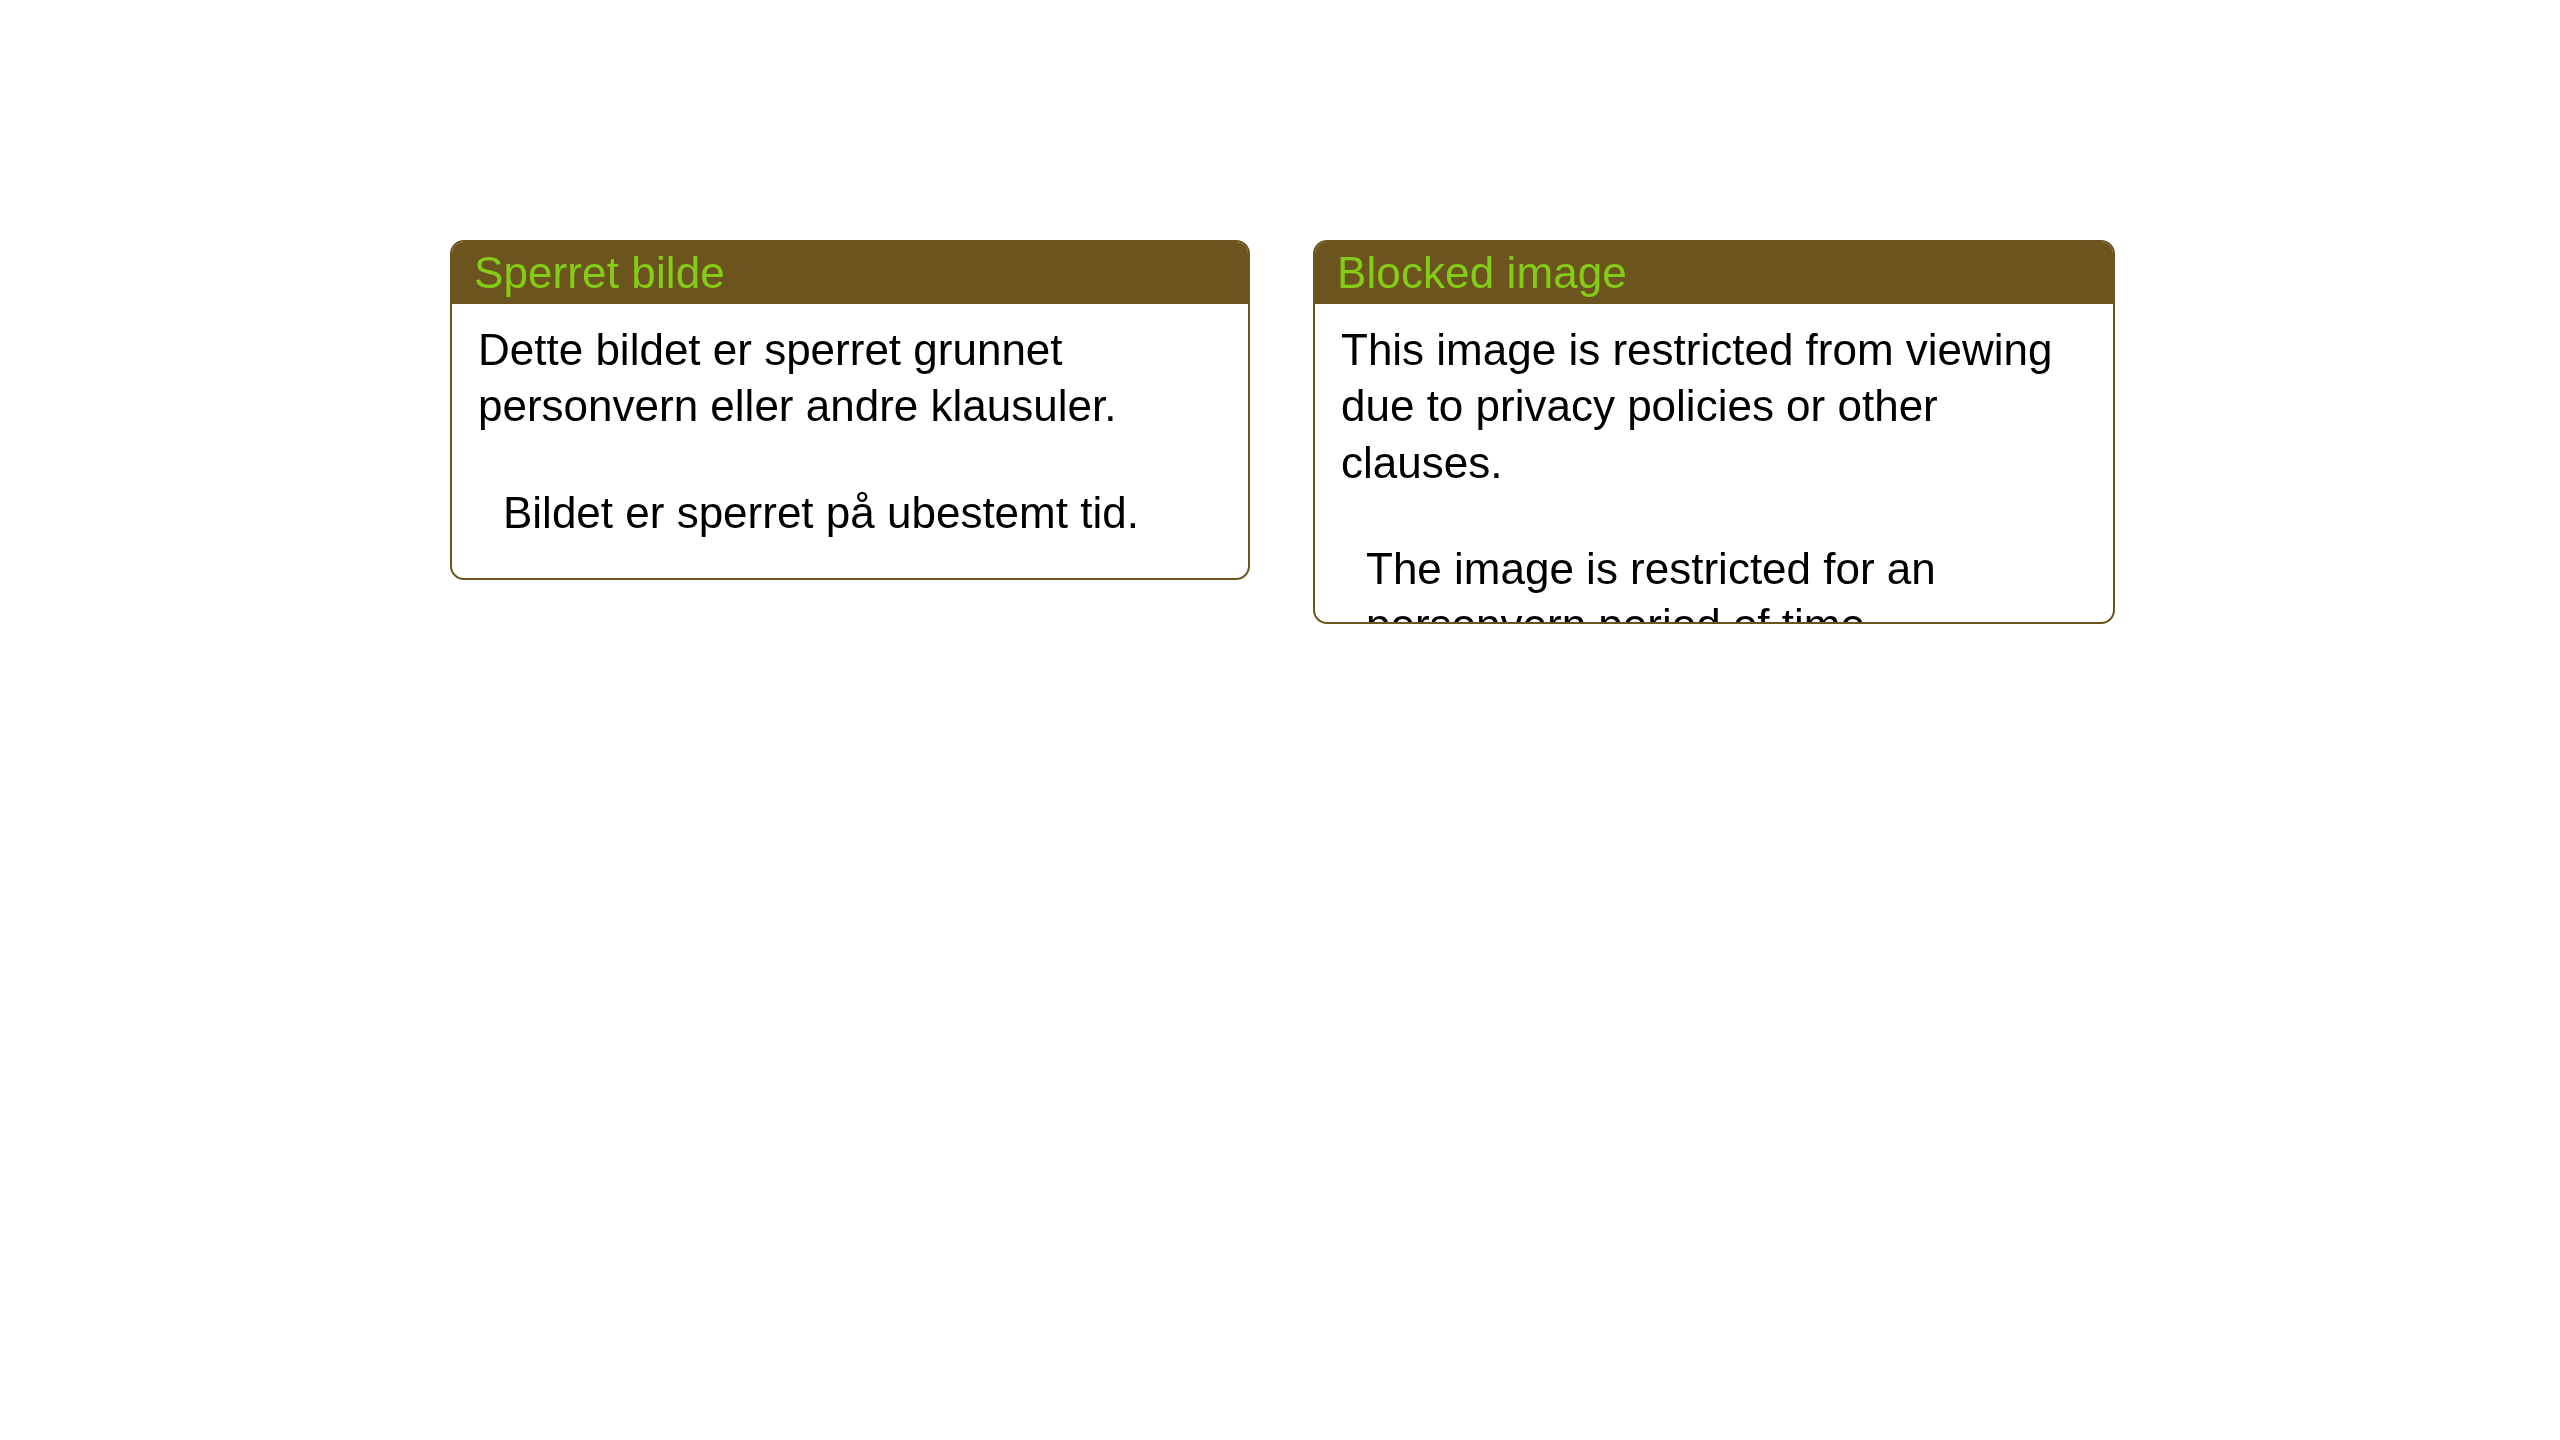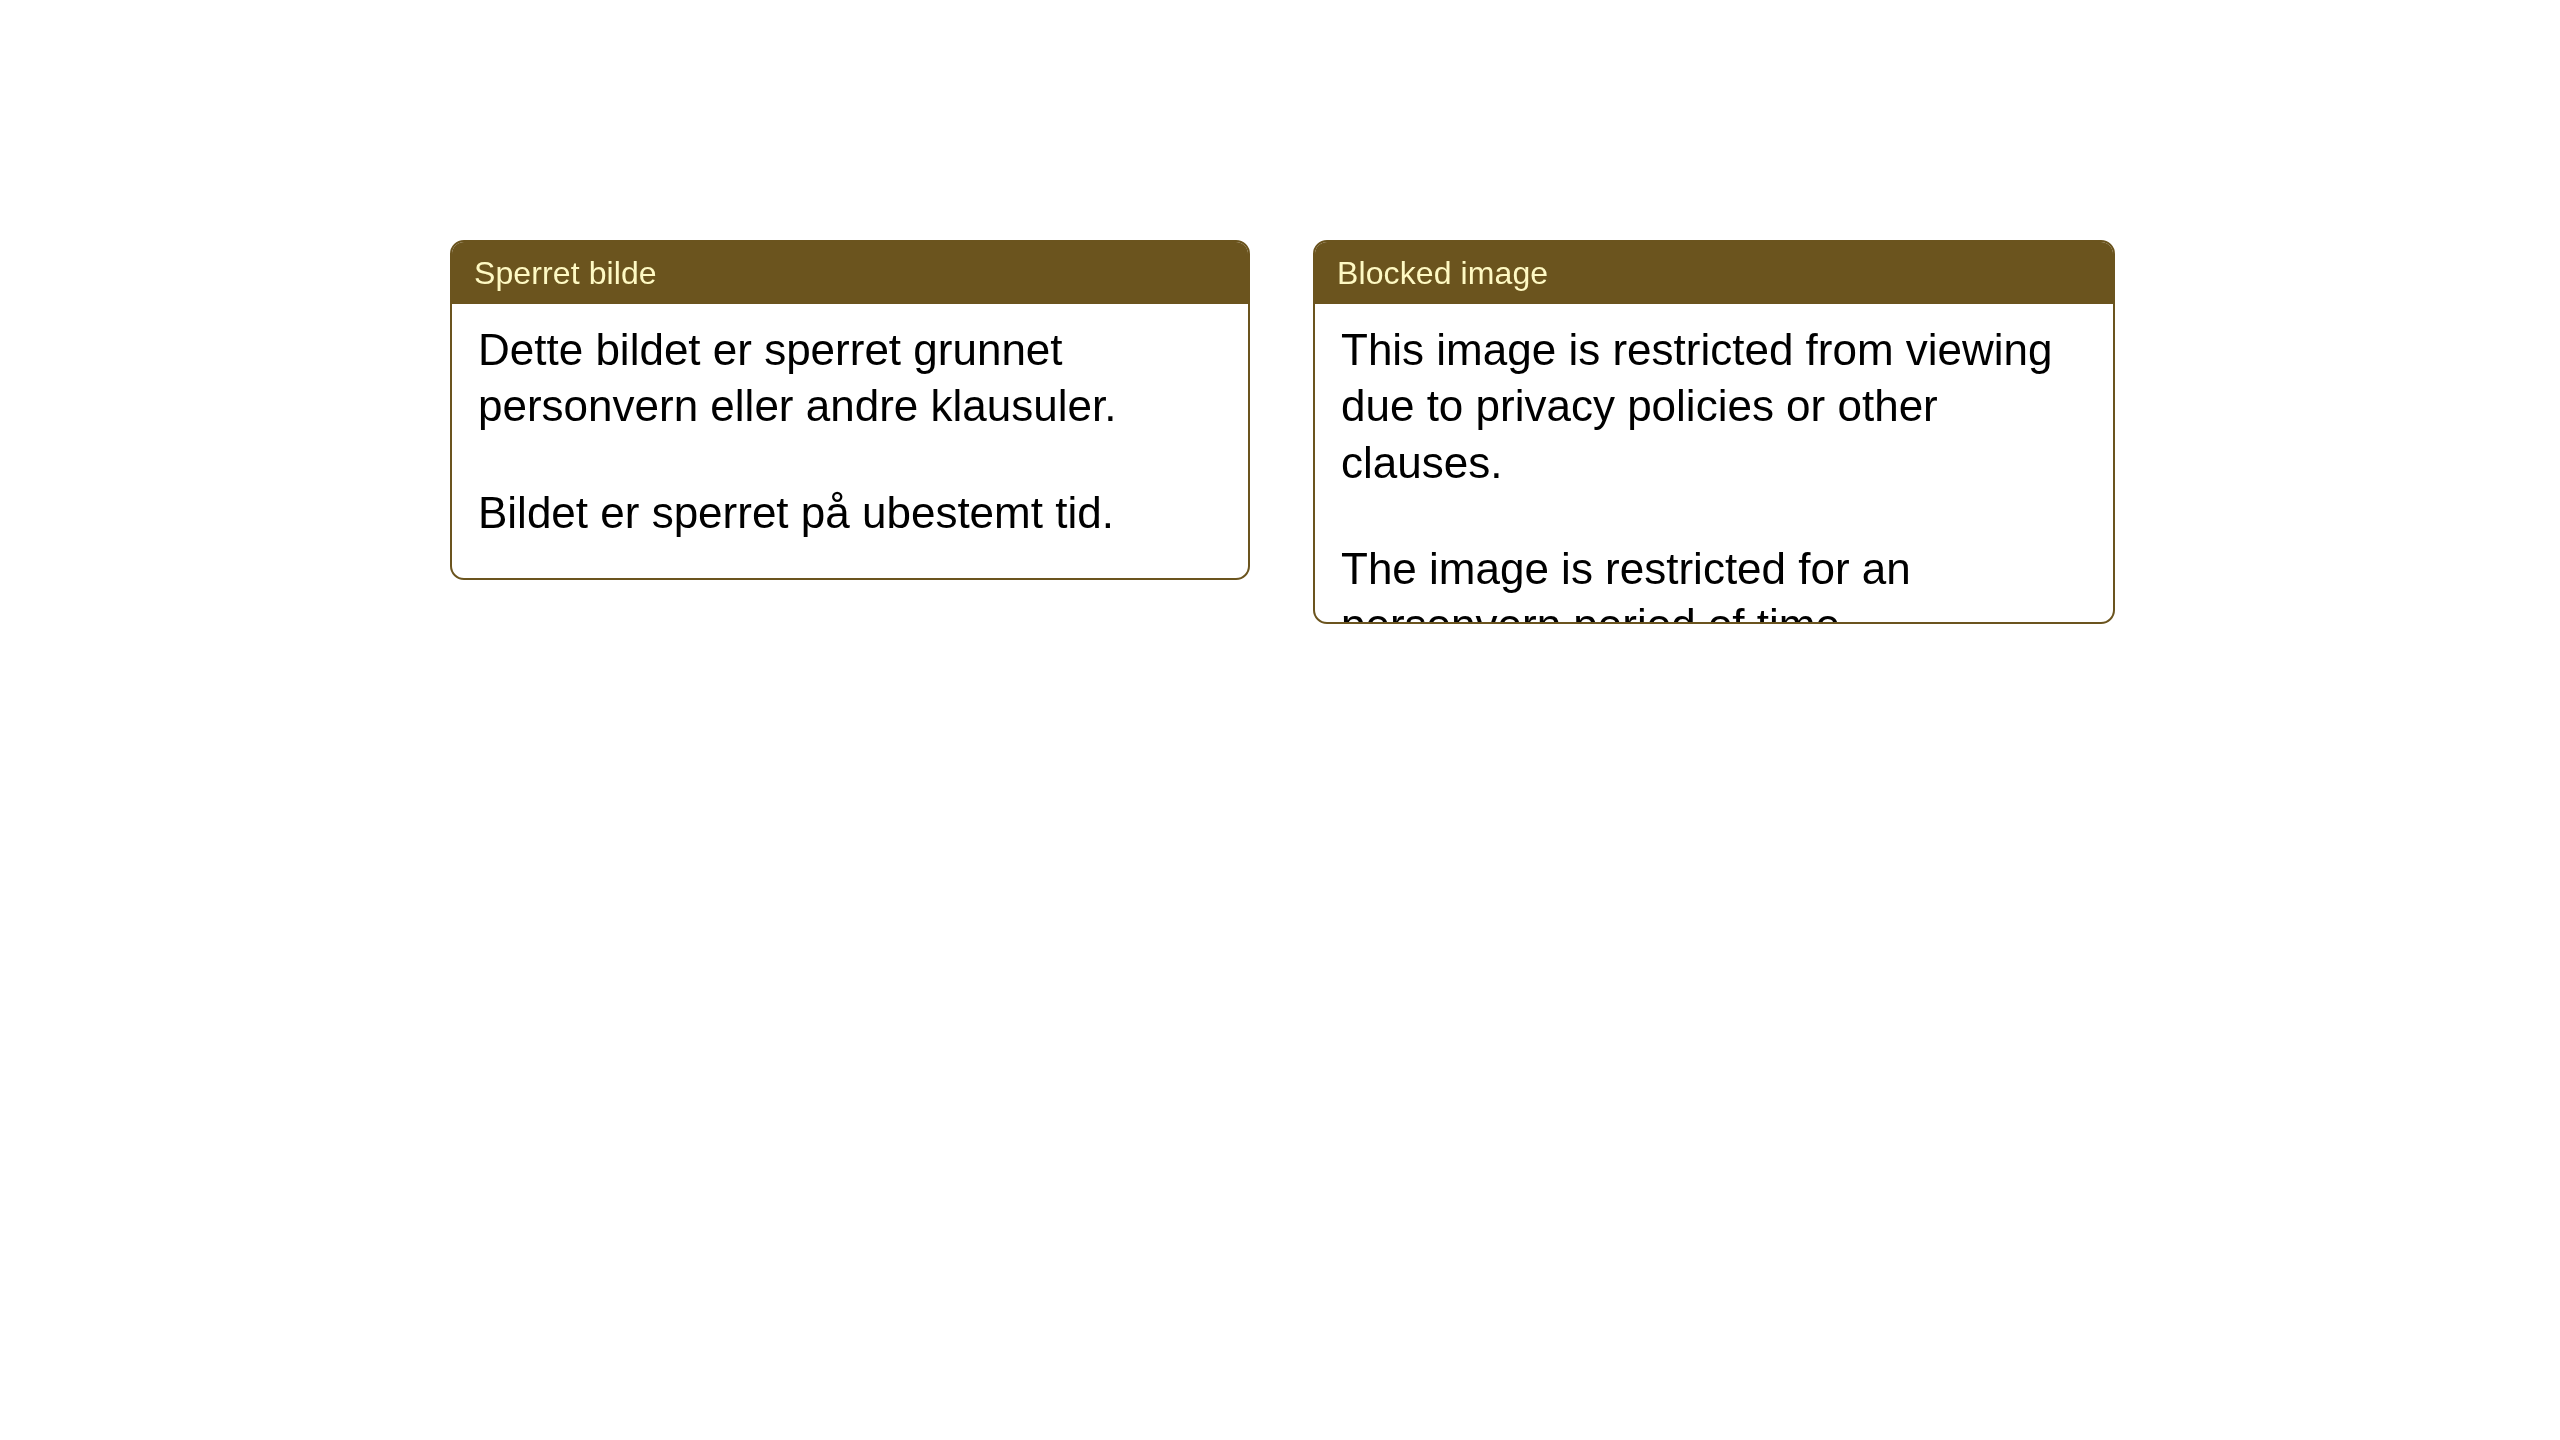--- a/index.html
+++ b/index.html
@@ -47,22 +47,22 @@
   .card-header {
     box-sizing: border-box;
     height: 62px;
     background: #6B541E;
     display: flex;
     align-items: center;
     padding: 0 0 0 22px;
   }
 
   .card-title {
-    color: #fef9c3;
-    font-size: 32px;
+    color: #84cc16;
+    font-size: 44px;
     font-weight: 400;
     line-height: 1;
     letter-spacing: 0.1px;
     white-space: nowrap;
   }
 
   .card-body {
     box-sizing: border-box;
     padding: 18px 26px 0 26px;
   }
@@ -71,20 +71,21 @@
     color: #000000;
     font-size: 44px;
     font-weight: 400;
     line-height: 1.28;
     margin: 0;
     padding: 0;
   }
 
   .card-paragraph + .card-paragraph {
     margin-top: 50px;
+    margin-left: 25px;
   }
 </style>
 </head>
 <body>
 
 <div id="stage">
 
   <section class="notice-card card-no">
     <div class="card-header">
       <h1 class="card-title">Sperret bilde</h1>

